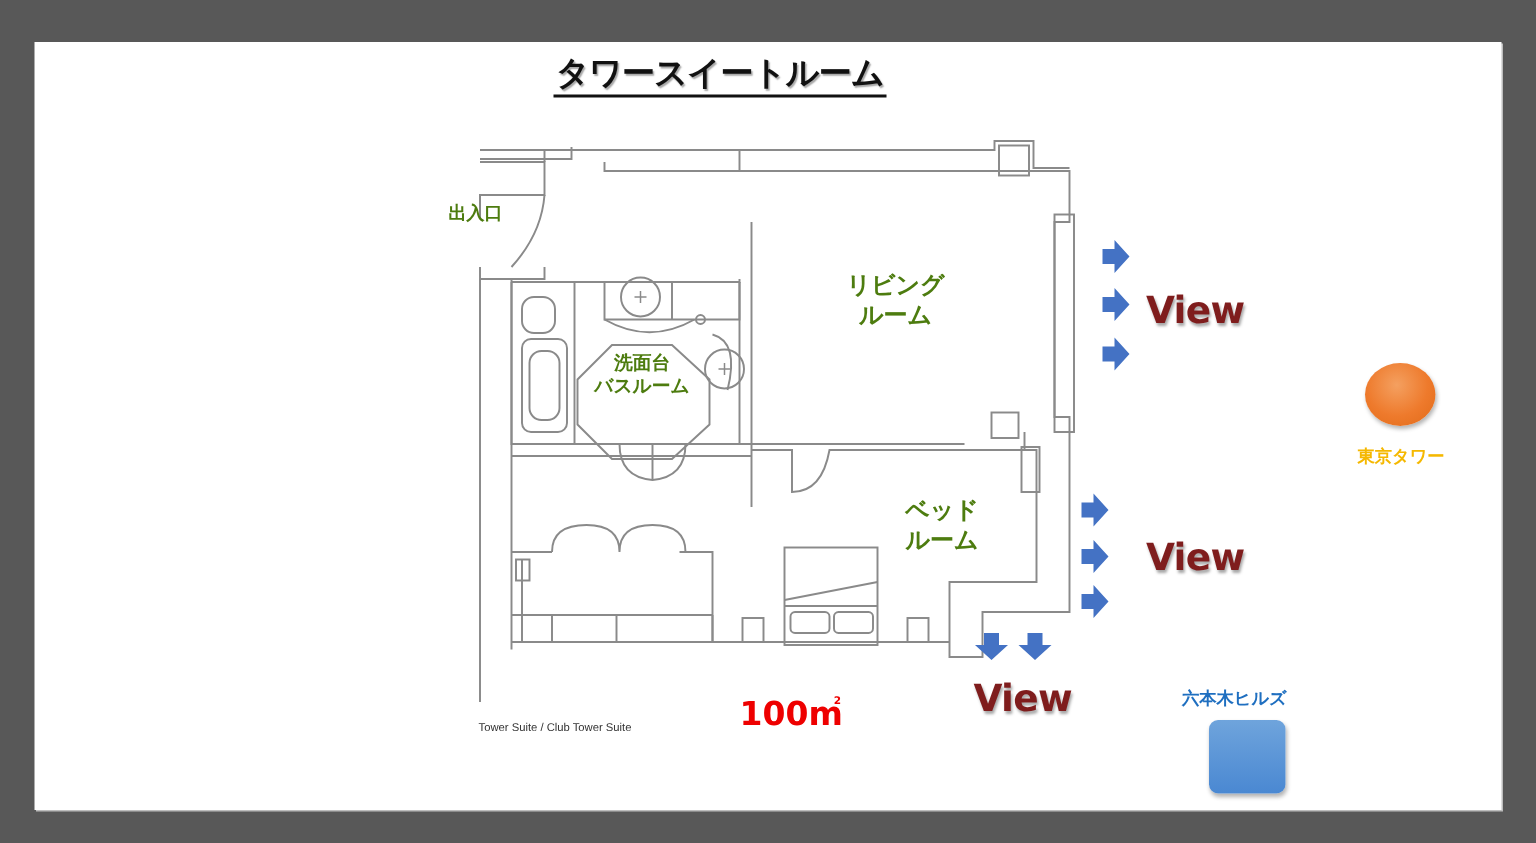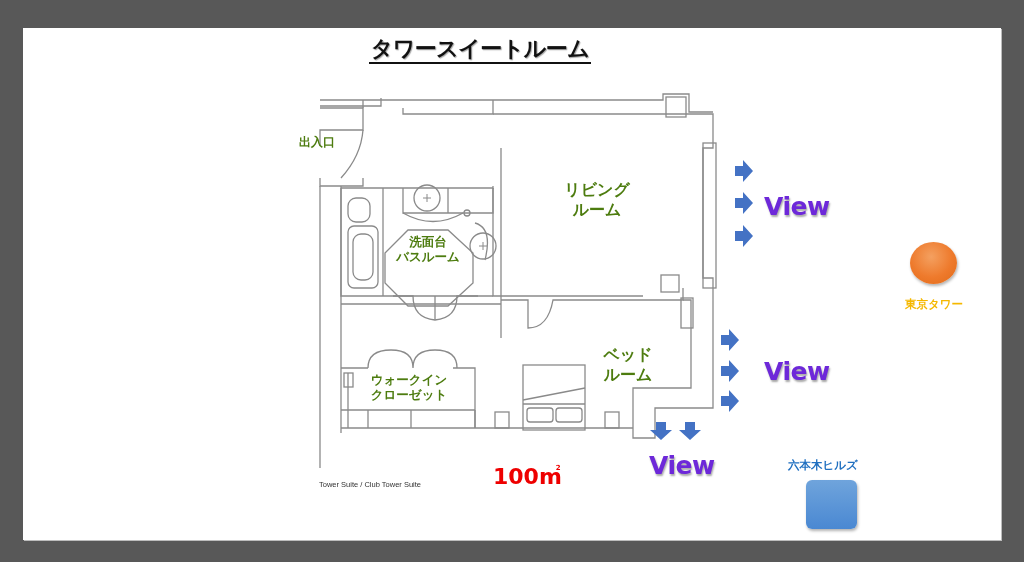--- a/index.html
+++ b/index.html
@@ -13,21 +13,21 @@
   }
   .title {
     position: absolute; left: 0; width: 914px; top: 6px; text-align: center;
     font-size: 22px; font-weight: bold; color: #111; letter-spacing: -0.5px;
     text-shadow: 1px 1px 1px rgba(0,0,0,0.35);
   }
   .title span { border-bottom: 2px solid #111; padding: 0 2px 1px; }
   svg.plan { position: absolute; left: 0; top: 0; }
   .lbl-red { position: absolute; color: #4d7c0f; font-weight: bold; text-align: center; line-height: 1.22; white-space: nowrap; }
   .view {
-    position: absolute; font-weight: bold; font-size: 25px; color: #6d28d9;
+    position: absolute; font-weight: bold; font-size: 25px; color: #7f1d1d;
     text-shadow: 1px 2px 2px rgba(0,0,0,0.35); letter-spacing: -0.5px; text-align: center;
   }
   .area { position: absolute; color: #ee0000; font-weight: bold; font-size: 22px; }
   .area sup { font-size: 7px; position: relative; top: -6px; margin-left: -6px; }
   .caption { position: absolute; font-family: Liberation Sans, sans-serif; font-size: 7.5px; color: #333; }
   .hotel {
     position: absolute; font-weight: bold; font-size: 20px; color: #111; letter-spacing: -1px;
     text-shadow: 1px 1px 1px rgba(0,0,0,0.35);
   }
   .landmark-circle {
@@ -131,26 +131,22 @@
   <div class="lbl-red" style="left:532px; top:152px; font-size:16px; width:84px;">
     <div>リビング</div>
     <div>ルーム</div>
   </div>
 
   <div class="lbl-red" style="left:365px; top:206px; font-size:12.5px; width:80px;">
     <div>洗面台</div>
     <div>バスルーム</div>
   </div>
 
-  <div class="lbl-red" style="left:336px; top:344px; font-size:12.5px; width:100px;">
-    <div>ウォークイン</div>
-    <div>クローゼット</div>
-  </div>
 
-  <div class="lbl-red" style="left:565px; top:317px; font-size:16px; width:80px;">
+  <div class="lbl-red" style="left:565px; top:302px; font-size:16px; width:80px;">
     <div>ベッド</div>
     <div>ルーム</div>
   </div>
 
   <div class="view" style="left:741px; top:164px;">View</div>
   <div class="view" style="left:741px; top:329px;">View</div>
   <div class="view" style="left:626px; top:423px;">View</div>
 
   <div class="area" style="left:470px; top:436px;">
     <span>100m</span><sup>2</sup>

